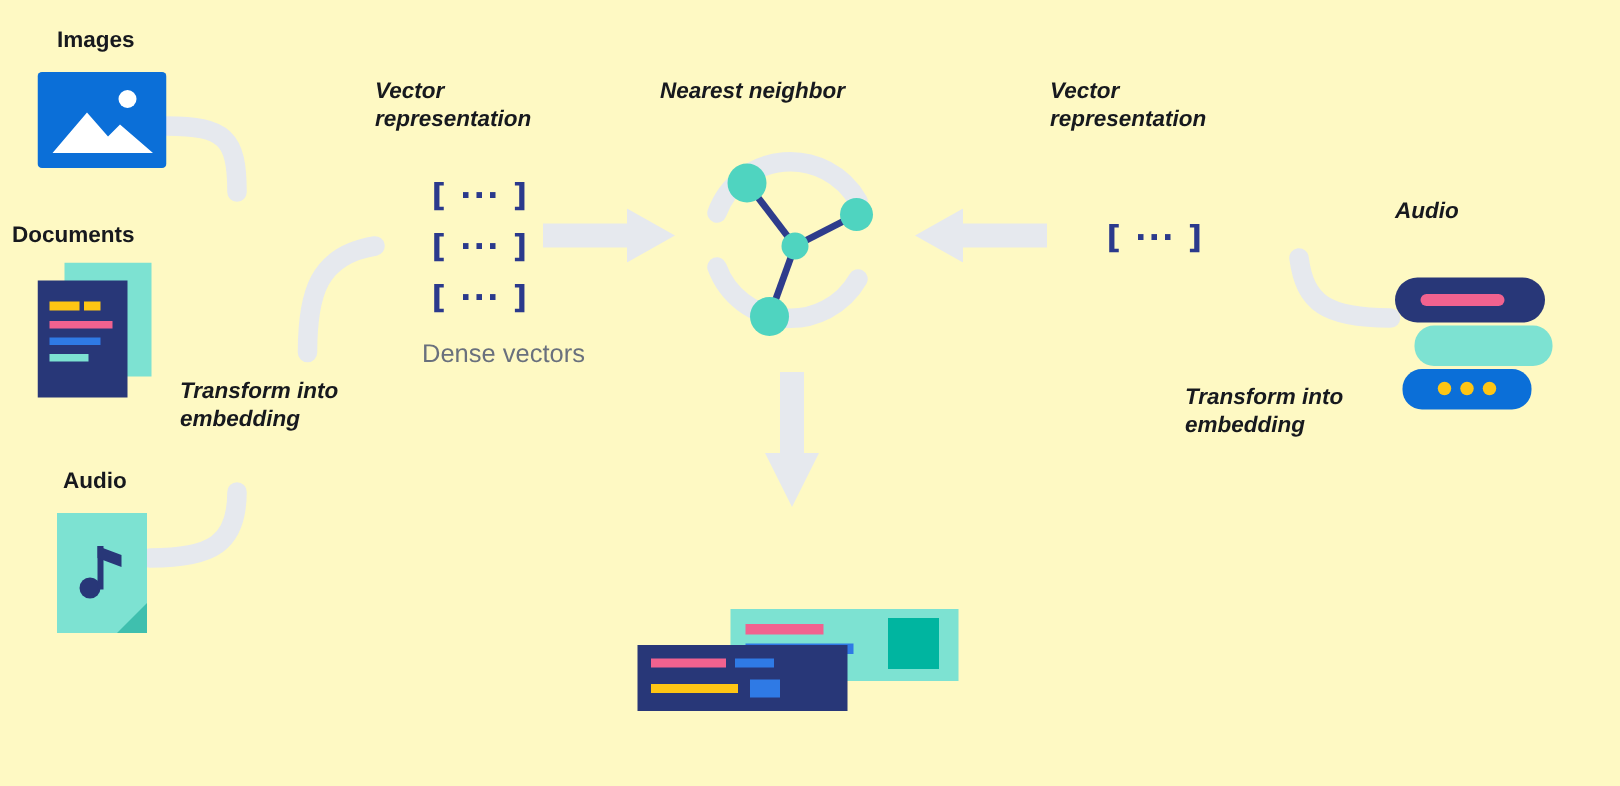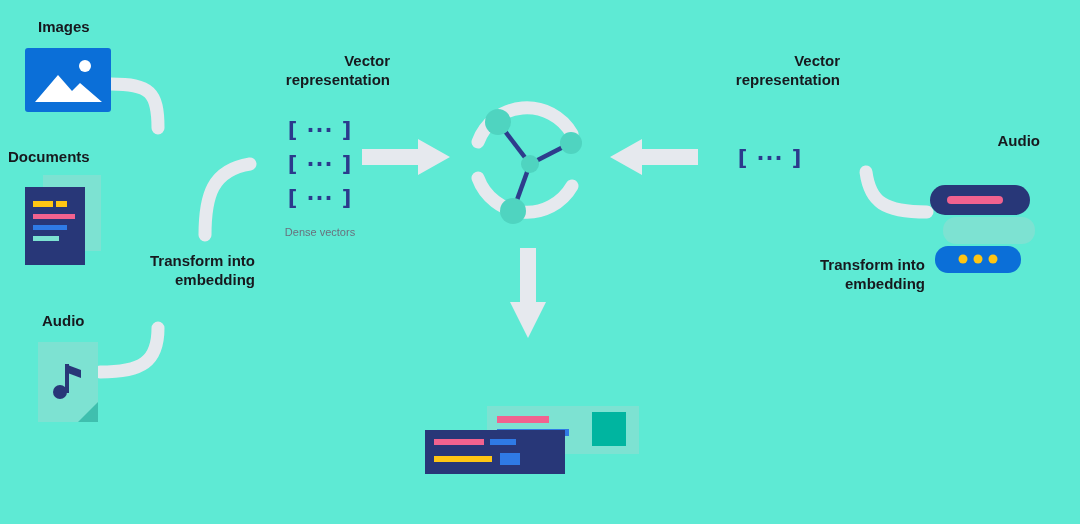--- a/index.html
+++ b/index.html
@@ -1,29 +1,29 @@
 <!DOCTYPE html>
 <html><head>
 <meta charset="utf-8">
 <style>
   html,body{margin:0;padding:0;background:#ffffff;}
   .canvas{
     position:relative;
     width:1080px;height:524px;
-    background:#5eead4;
+    background:#fef9c3;
     font-family:"Liberation Sans", sans-serif;
     overflow:hidden;
   }
   .abs{position:absolute;}
   .label{
     font-weight:700;font-size:15px;color:#17191e;line-height:1.25;
   }
-  .label.center{text-align:right;}
+  .label.center{text-align:left;font-style:italic;}
   .caption{
-    font-weight:400;font-size:11px;color:#69707d;text-align:center;
+    font-weight:400;font-size:17px;color:#69707d;text-align:right;
   }
   .vector-chip{
     color:#2b3a8c;font-weight:800;font-size:21px;letter-spacing:1px;
     text-align:center;line-height:1;font-family:"DejaVu Sans", sans-serif;
   }
   svg{display:block;}
 </style>
 </head>
 <body>
 
@@ -83,20 +83,21 @@
   <div class="abs vector-chip" style="left:250px;top:188px;width:140px;">[ ··· ]</div>
 
   <div class="abs caption" style="left:250px;top:226px;width:140px;">Dense vectors</div>
 
   <div class="abs" style="left:362px;top:139px;">
     <svg width="88" height="36" viewBox="0 0 88 36">
       <polygon points="0,10 56,10 56,0 88,18 56,36 56,26 0,26" fill="#e6e9ee"></polygon>
     </svg>
   </div>
 
+  <div class="abs label center" style="left:440px;top:52px;width:180px;">Nearest neighbor</div>
 
   <div class="abs" style="left:452px;top:82px;">
     <svg width="150" height="160" viewBox="0 0 150 160">
       <g fill="none" stroke="#e6e9ee" stroke-width="13" stroke-linecap="round">
         <path d="M 26 60 A 52 52 0 0 1 120 52"></path>
         <path d="M 120 104 A 52 52 0 0 1 26 96"></path>
       </g>
       <g stroke="#2e3c8c" stroke-width="4.5">
         <line x1="46" y1="40" x2="78" y2="82"></line>
         <line x1="119" y1="61" x2="78" y2="82"></line>

